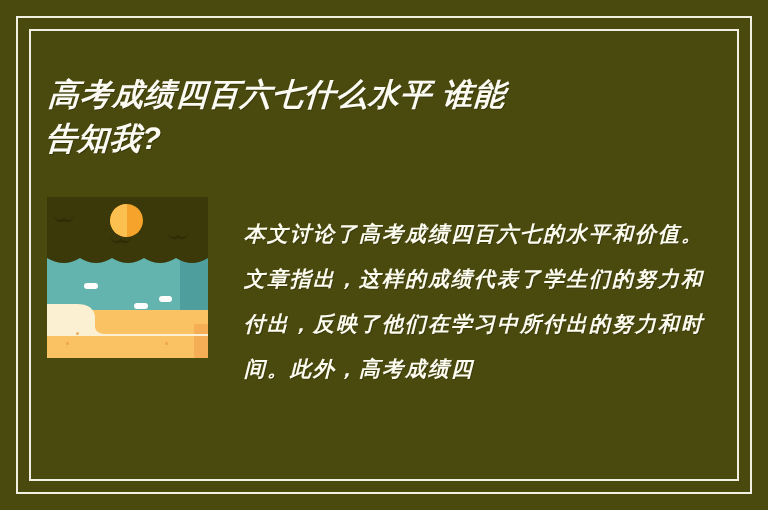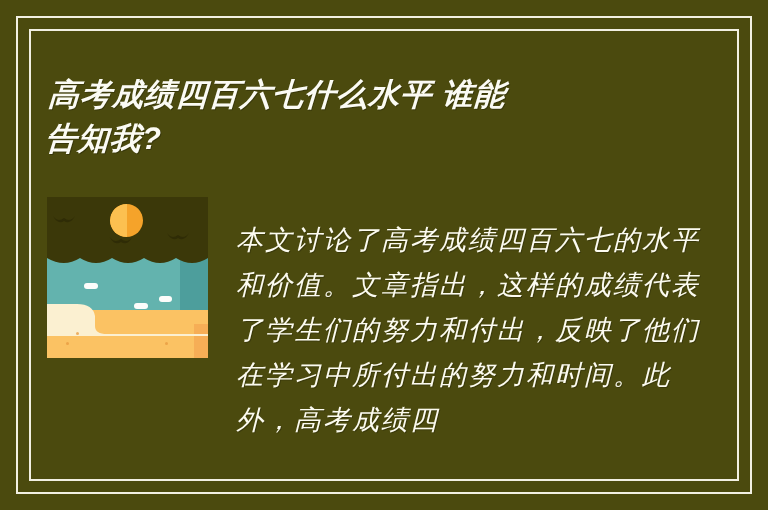--- a/index.html
+++ b/index.html
@@ -150,31 +150,32 @@
     width: 3px; height: 3px;
     border-radius: 50%;
     background: #e79a3f;
     opacity: .75;
   }
   .grain-1 { left: 29px;  top: 142px; }
   .grain-2 { left: 19px;  top: 152px; }
   .grain-3 { left: 118px; top: 152px; }
   
   .body-text {
-    margin-left: 28px;
+    margin-left: 36px;
     flex: 1 1 auto;
     color: #fcfbf0;
     font-family: "DejaVu Serif", "Liberation Serif", serif;
-    font-size: 27px;
+    font-size: 21px;
     line-height: 45px;
     font-style: italic;
     letter-spacing: 2px;
     text-shadow: 1px 1px 0 rgba(0,0,0,0.22);
     white-space: pre-wrap;
     word-break: break-all;
+    font-weight: bold;
   }
 </style>
 </head>
 <body>
 
 <div class="canvas">
 
   <div class="frame-outer"></div>
   <div class="frame-inner"></div>
 

